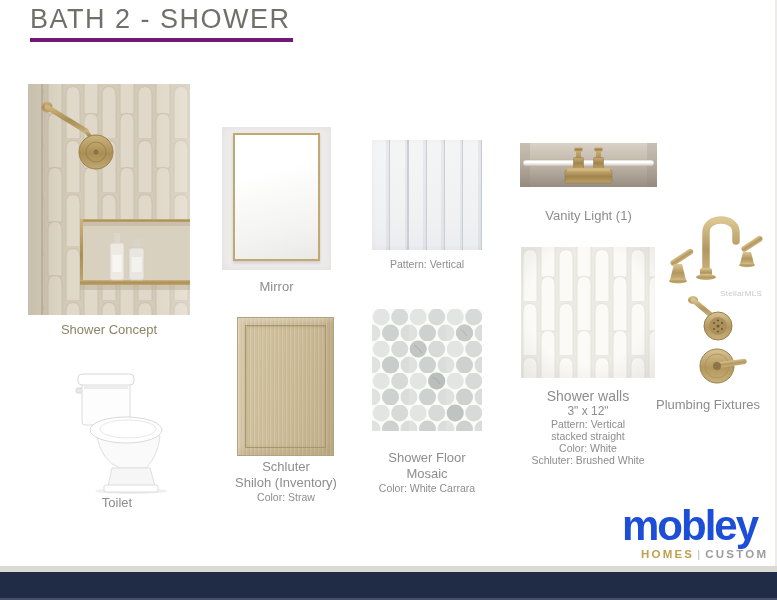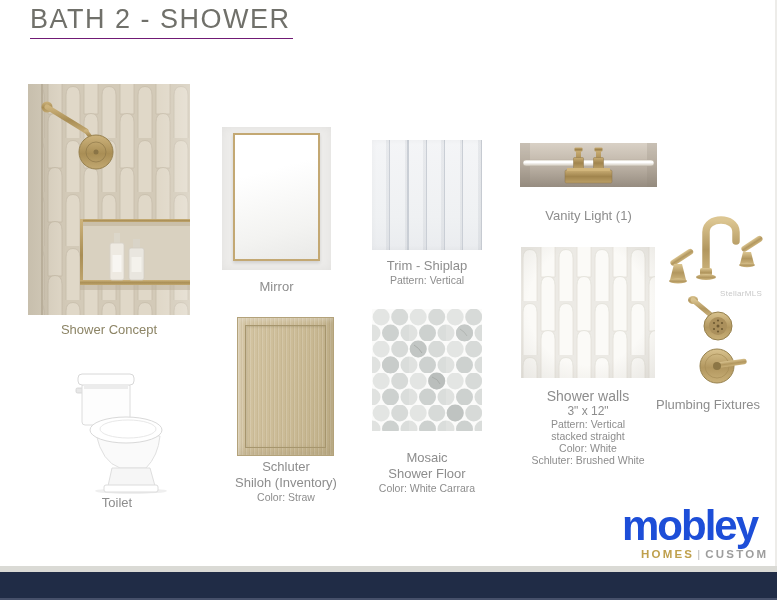--- a/index.html
+++ b/index.html
@@ -3,21 +3,21 @@
 <meta charset="utf-8">
 <style>
   html,body{margin:0;padding:0;background:#fff;}
   .slide{
     position:relative;width:777px;height:600px;background:#ffffff;
     font-family:"Liberation Sans", sans-serif;overflow:hidden;
   }
   .title{
     position:absolute;left:30px;top:4px;margin:0;
     font-size:27px;font-weight:400;letter-spacing:1.5px;color:#70706a;
-    border-bottom:1px solid #701a75;padding:0 2px 3px 0;white-space:nowrap;
+    border-bottom:4px solid #701a75;padding:0 2px 3px 0;white-space:nowrap;
   }
   .photo{position:absolute;}
   .cap{position:absolute;text-align:center;color:#8d8d8d;}
   .cap .l1{font-size:13px;line-height:16px;}
   .cap .l1b{font-size:12px;line-height:14px;}
   .cap .sub{font-size:10.5px;line-height:12px;}
   .concept-cap{font-size:13px;color:#8c8465;}
 
   
   .mirror-photo{background:#edecea;box-shadow:inset 0 0 10px rgba(0,0,0,.05);}
@@ -151,21 +151,20 @@
     <div class="cabinet-panel"></div>
   </div>
   <div class="cap" style="left:207px;top:459px;width:158px;">
     <div class="l1">Schluter</div>
     <div class="l1">Shiloh (Inventory)</div>
     <div class="sub">Color: Straw</div>
   </div>
 
   <div class="photo shiplap" style="left:372px;top:140px;width:110px;height:110px;"></div>
   <div class="cap" style="left:347px;top:258px;width:160px;">
-    <div class="l1">Trim - Shiplap</div>
     <div class="sub">Pattern: Vertical</div>
   </div>
 
   <div class="photo" style="left:372px;top:309px;width:110px;height:122px;">
     <svg width="110" height="122" viewBox="0 0 110 122">
       <defs>
         <pattern id="pat-penny" width="37" height="32" patternUnits="userSpaceOnUse">
           <rect width="37" height="32" fill="#fbfbfa"></rect>
           <circle cx="9.2" cy="8" r="8.5" fill="#e3e5e3"></circle>
           <circle cx="27.7" cy="8" r="8.5" fill="#d7dad8"></circle>
@@ -179,22 +178,22 @@
       <circle cx="64.7" cy="72" r="8.5" fill="#babebc"></circle>
       <circle cx="18.5" cy="56" r="8.5" fill="#c8ccca"></circle>
       <circle cx="92.5" cy="24" r="8.5" fill="#c5c9c7"></circle>
       <circle cx="83.2" cy="104" r="8.5" fill="#bfc3c1"></circle>
       <path d="M42,36 q5,3 8,8" stroke="#a9adaa" stroke-width="1" fill="none"></path>
       <path d="M60,68 q6,2 8,7" stroke="#a9adaa" stroke-width="1" fill="none"></path>
       <path d="M88,20 q5,3 7,7" stroke="#b2b6b3" stroke-width="1" fill="none"></path>
     </svg>
   </div>
   <div class="cap" style="left:347px;top:450px;width:160px;">
+    <div class="l1">Shower Floor</div>
     <div class="l1">Mosaic</div>
-    <div class="l1">Shower Floor</div>
     <div class="sub">Color: White Carrara</div>
   </div>
 
   <div class="photo" style="left:520px;top:143px;width:137px;height:44px;">
     <svg width="137" height="44" viewBox="0 0 137 44">
       <defs>
         <linearGradient id="g-vl-bg" x1="0" y1="0" x2="0" y2="1">
           <stop offset="0" stop-color="#d9d1c6"></stop>
             <stop offset="0.45" stop-color="#c2b8ab"></stop>
             <stop offset="1" stop-color="#968c80"></stop>

